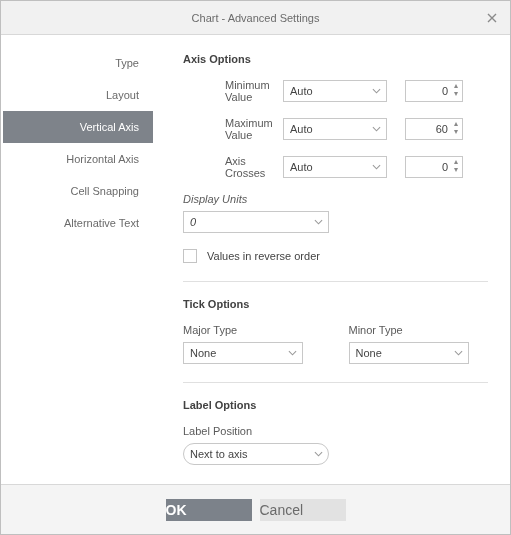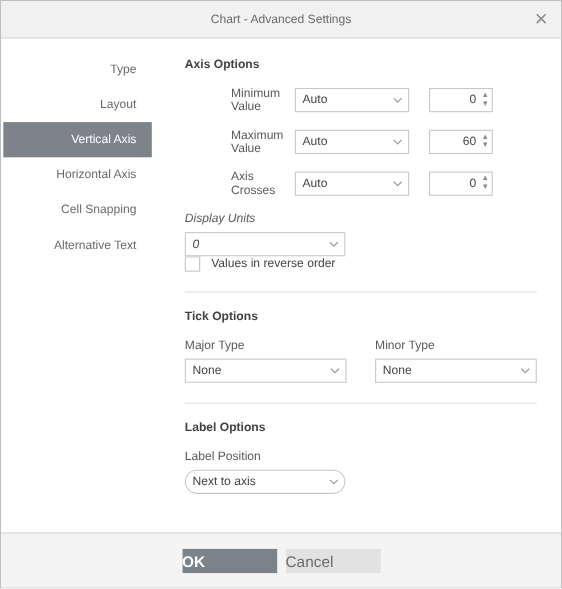--- a/index.html
+++ b/index.html
@@ -123,37 +123,38 @@
   }
   .spinner .arrows span { font-size: 8px; cursor: pointer; }
   .field-label {
     color: #5a5a5a;
     margin-bottom: 6px;
   }
   .display-units .combo { width: 146px; }
   .checkbox-row {
     display: flex;
     align-items: center;
+    margin-top: 16px;
     margin-bottom: 18px;
   }
   .checkbox {
     width: 14px; height: 14px;
     border: 1px solid #c4c4c4;
     background: #fff;
     margin-right: 10px;
     cursor: pointer;
   }
   .divider {
     height: 1px;
     background: #e0e0e0;
     margin: 8px 0 16px;
   }
   .tick-row { display: flex; gap: 26px; }
   .tick-col { flex: 1; }
-  .tick-col .combo { width: 147px; }
+  .tick-col .combo { width: 120px; }
   .label-pos .combo { width: 146px; border-radius: 11px; }
   .footer {
     height: 50px;
     background: #f4f4f4;
     border-top: 1px solid #d8d8d8;
     display: flex;
     align-items: center;
     justify-content: center;
     gap: 8px;
   }

